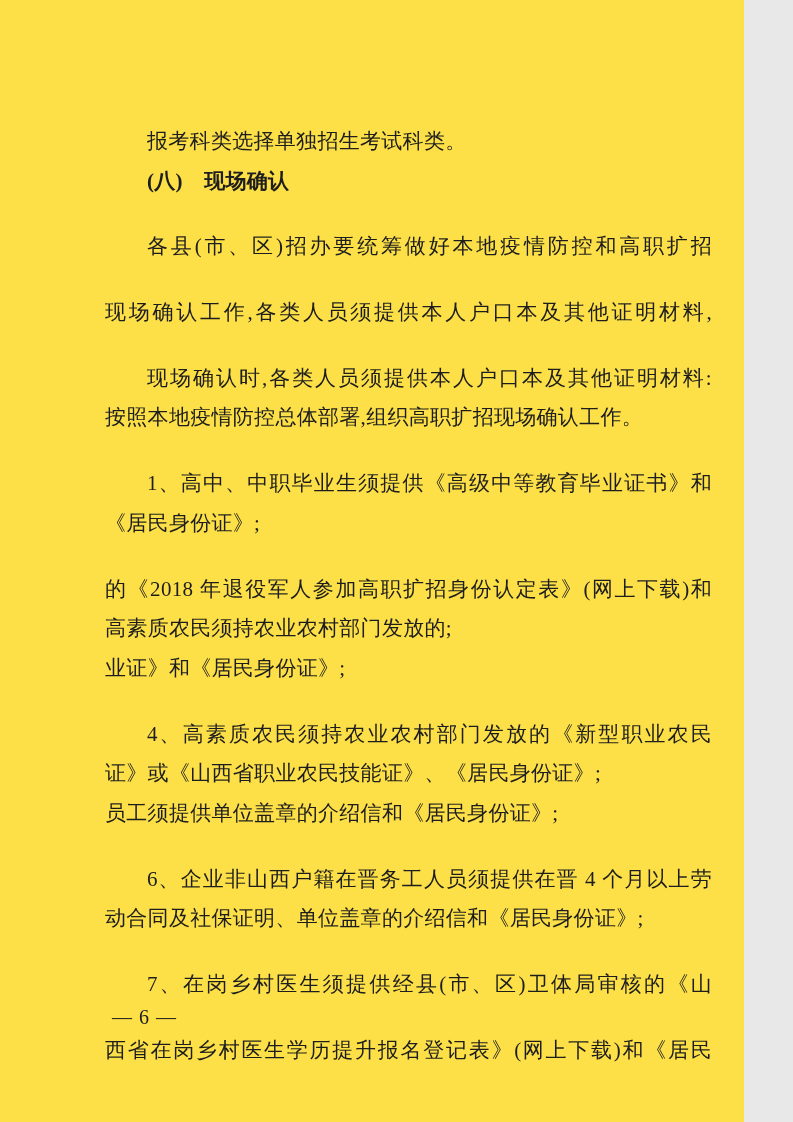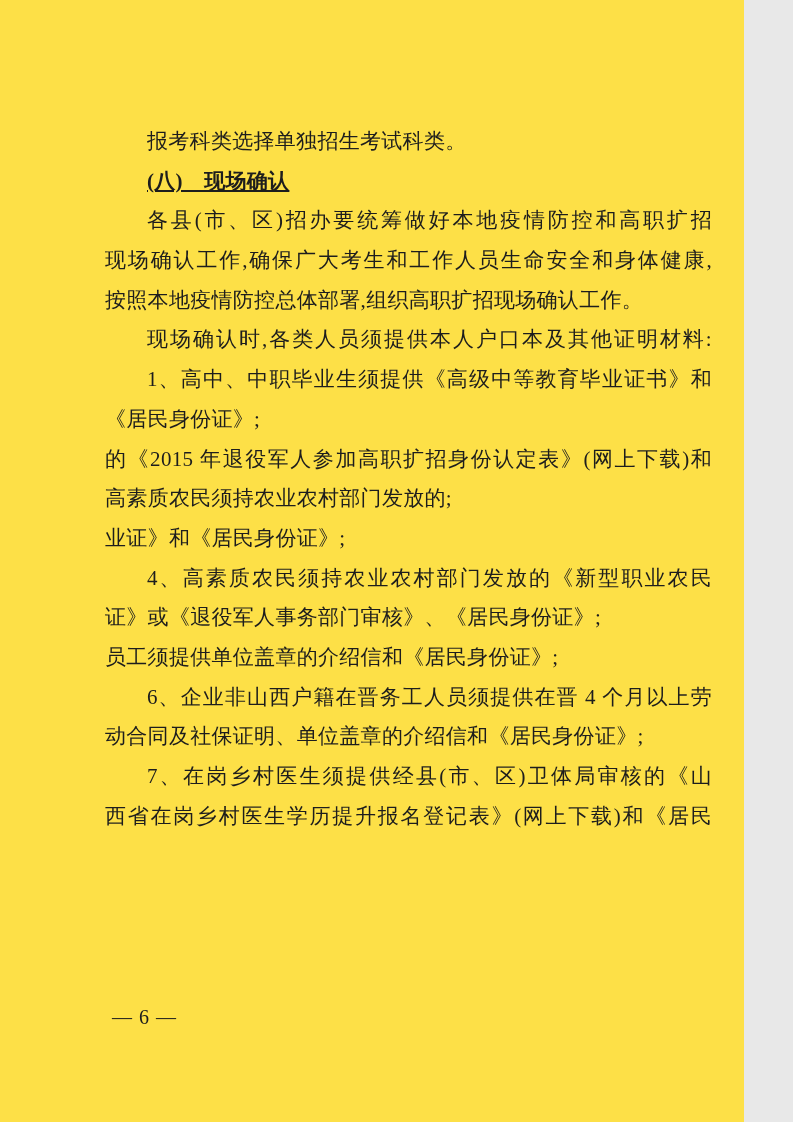--- a/index.html
+++ b/index.html
@@ -28,54 +28,54 @@
     font-size: 21px;
     white-space: nowrap;
     letter-spacing: 0.3px;
   }
   .line.indent {
     text-indent: 42px;
   }
   .line.fill {
     text-align: justify;
     text-align-last: justify;
+    margin-top: 26px;
   }
   .line.heading {
     font-weight: bold;
-    text-decoration: underline;
   }
   .page-number {
     position: absolute;
     left: 112px;
     top: 1002px;
     height: 30px;
     line-height: 30px;
     font-size: 20px;
     letter-spacing: 1px;
     color: #1d1d1d;
   }
 </style>
 </head>
 <body>
 
 <div class="page">
   <div class="text-block">
       <div class="line indent">报考科类选择单独招生考试科类。</div>
       <div class="line indent heading">(八)　现场确认</div>
       <div class="line indent fill">各县(市、区)招办要统筹做好本地疫情防控和高职扩招</div>
-      <div class="line fill">现场确认工作,确保广大考生和工作人员生命安全和身体健康,</div>
+      <div class="line fill">现场确认工作,各类人员须提供本人户口本及其他证明材料,</div>
+      <div class="line indent fill">现场确认时,各类人员须提供本人户口本及其他证明材料:</div>
       <div class="line">按照本地疫情防控总体部署,组织高职扩招现场确认工作。</div>
-      <div class="line indent fill">现场确认时,各类人员须提供本人户口本及其他证明材料:</div>
       <div class="line indent fill">1、高中、中职毕业生须提供《高级中等教育毕业证书》和</div>
       <div class="line">《居民身份证》;</div>
-      <div class="line fill">的《2015 年退役军人参加高职扩招身份认定表》(网上下载)和</div>
+      <div class="line fill">的《2018 年退役军人参加高职扩招身份认定表》(网上下载)和</div>
       <div class="line">高素质农民须持农业农村部门发放的;</div>
       <div class="line">业证》和《居民身份证》;</div>
       <div class="line indent fill">4、高素质农民须持农业农村部门发放的《新型职业农民</div>
-      <div class="line">证》或《退役军人事务部门审核》、《居民身份证》;</div>
+      <div class="line">证》或《山西省职业农民技能证》、《居民身份证》;</div>
       <div class="line">员工须提供单位盖章的介绍信和《居民身份证》;</div>
       <div class="line indent fill">6、企业非山西户籍在晋务工人员须提供在晋 4 个月以上劳</div>
       <div class="line">动合同及社保证明、单位盖章的介绍信和《居民身份证》;</div>
       <div class="line indent fill">7、在岗乡村医生须提供经县(市、区)卫体局审核的《山</div>
       <div class="line fill">西省在岗乡村医生学历提升报名登记表》(网上下载)和《居民</div>
     </div>
   <div class="page-number">— 6 —</div>
 </div>
 
 </body></html>

